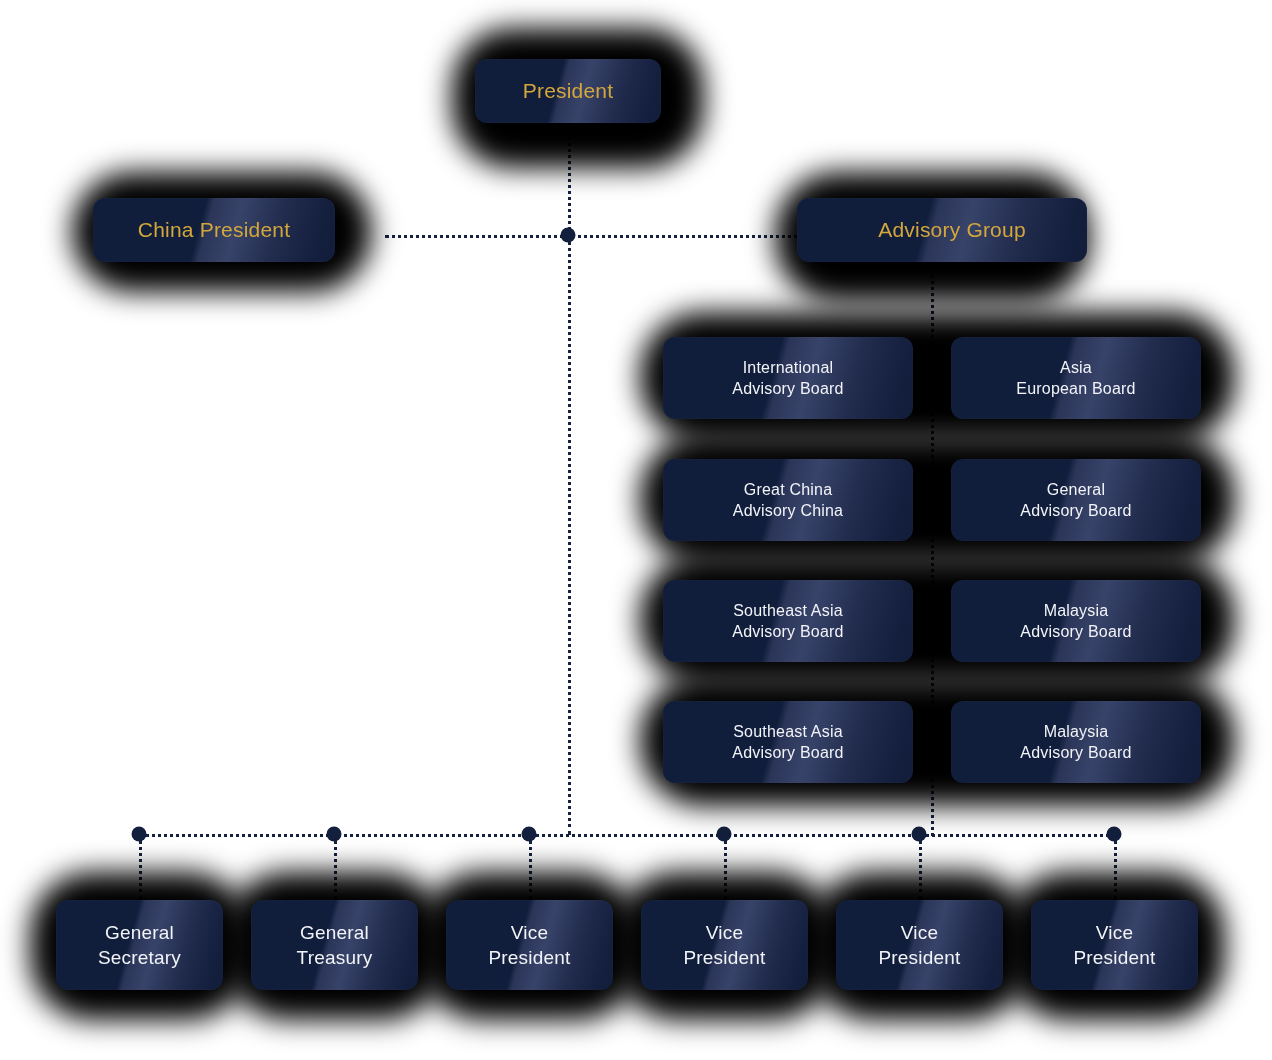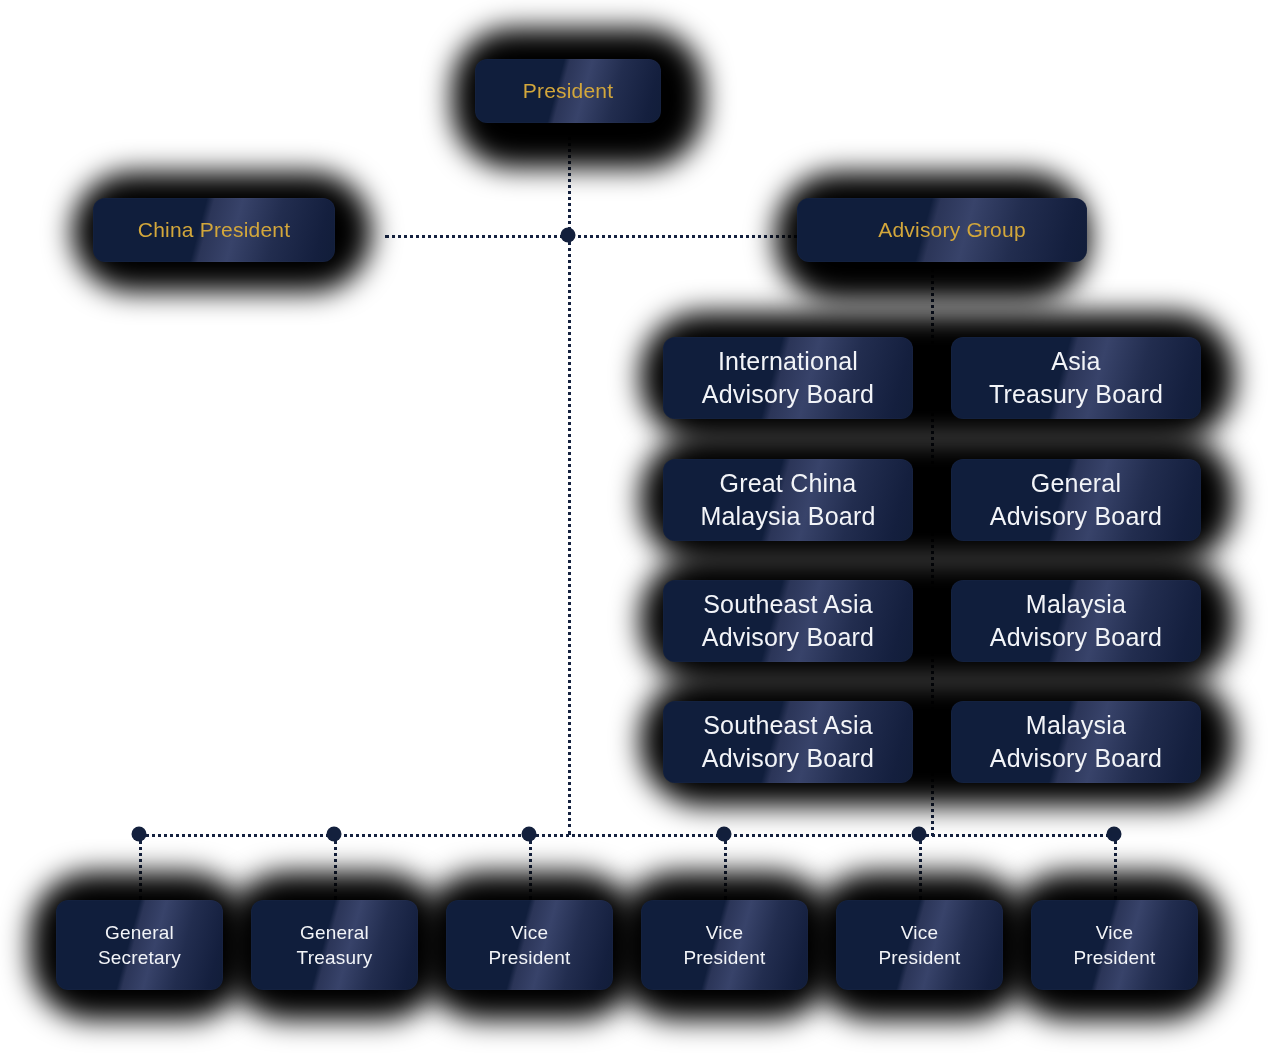--- a/index.html
+++ b/index.html
@@ -109,21 +109,21 @@
   .size-president  { width: 186px; height: 64px; }
   .size-president  .node-label { font-size: 21px; }
 
   .size-deputy     { width: 242px; height: 64px; }
   .size-deputy     .node-label { font-size: 21px; }
 
   .size-advgroup   { width: 270px; height: 64px; }
   .size-advgroup   .node-label { font-size: 21px; }
 
   .size-board      { width: 250px; height: 82px; }
-  .size-board      .node-label { font-size: 25px; }
+  .size-board      .node-label { font-size: 16px; }
 
   .size-officer    { width: 167px; height: 90px; }
   .size-officer    .node-label { font-size: 19px; }
 </style>
 </head>
 <body>
 
 <div id="org-chart">
 
   <div id="connector-layer">
@@ -190,34 +190,34 @@
   <div class="node gold size-advgroup" style="left:797px; top:198px;padding-left:20px;">
     <span class="node-label">Advisory Group</span>
   </div>
 
   <div class="node plain size-board" style="left:663px; top:337px;">
     <span class="node-label">International
 Advisory Board</span>
   </div>
   <div class="node plain size-board" style="left:663px; top:459px;">
     <span class="node-label">Great China
-Malaysia Board</span>
+Advisory China</span>
   </div>
   <div class="node plain size-board" style="left:663px; top:580px;">
     <span class="node-label">Southeast Asia
 Advisory Board</span>
   </div>
   <div class="node plain size-board" style="left:663px; top:701px;">
     <span class="node-label">Southeast Asia
 Advisory Board</span>
   </div>
 
   <div class="node plain size-board" style="left:951px; top:337px;">
     <span class="node-label">Asia
-Treasury Board</span>
+European Board</span>
   </div>
   <div class="node plain size-board" style="left:951px; top:459px;">
     <span class="node-label">General
 Advisory Board</span>
   </div>
   <div class="node plain size-board" style="left:951px; top:580px;">
     <span class="node-label">Malaysia
 Advisory Board</span>
   </div>
   <div class="node plain size-board" style="left:951px; top:701px;">

